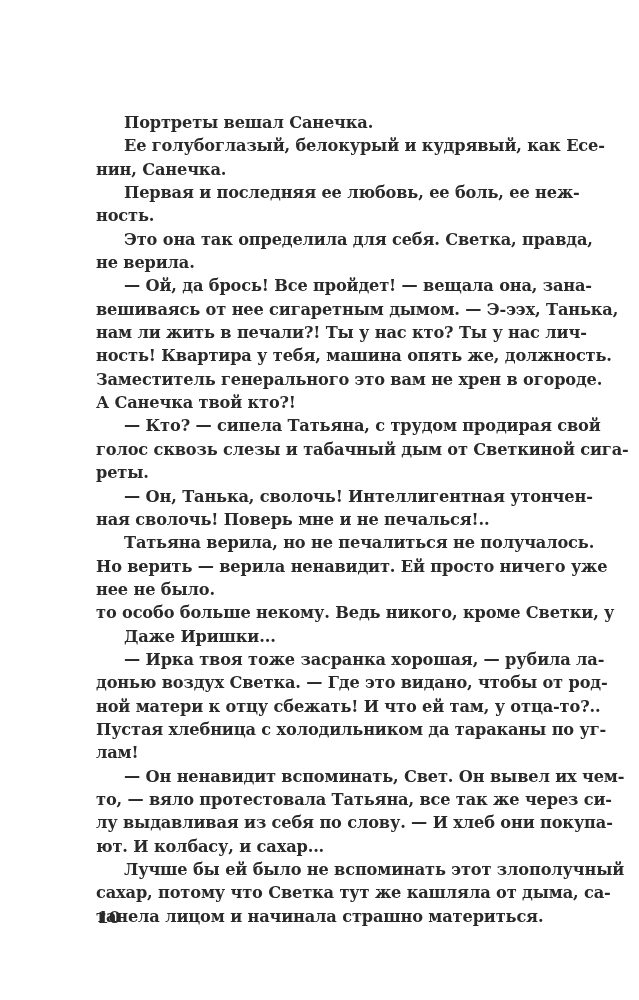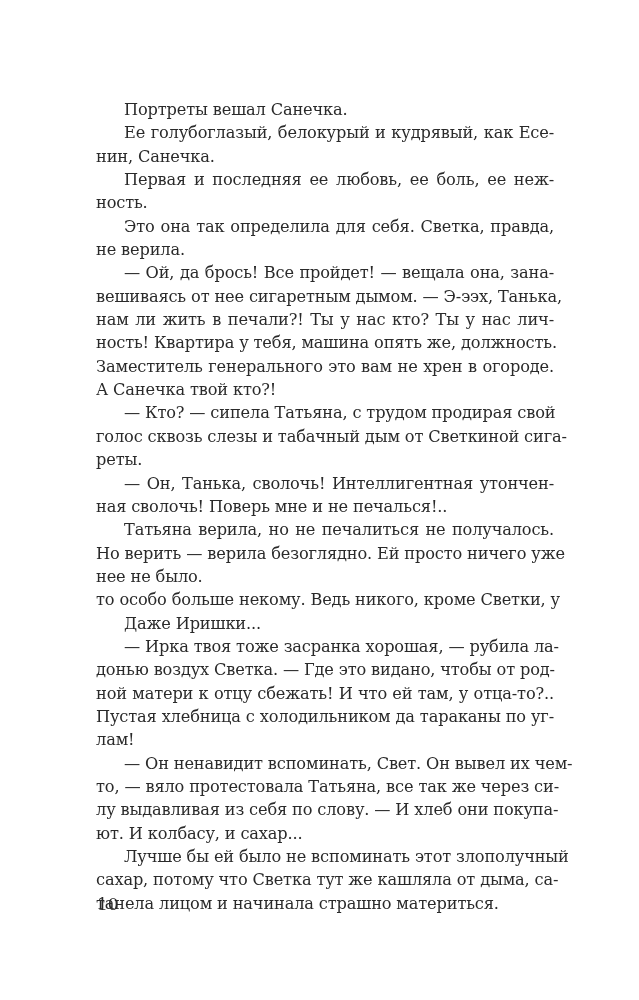--- a/index.html
+++ b/index.html
@@ -8,24 +8,25 @@
       background: #ffffff;
     }
     body {
       width: 639px;
       height: 1000px;
       position: relative;
       overflow: hidden;
     }
     .page {
       position: absolute;
-      left: 0; top: 4px;
+      left: 0; top: 17px;
       width: 639px;
       height: 772px;
       background: #ffffff;
+      font-weight: bold;
     }
     .text-block {
       position: absolute;
       left: 96px;
       top: 94px;
       width: 458px;
       font-family: "DejaVu Serif", "Liberation Serif", serif;
       font-size: 16.2px;
       line-height: 23.35px;
       color: #2a2a2a;
@@ -93,21 +94,21 @@
       <span class="line last">реты.</span>
     </div>
 
     <div>
       <span class="line indent">— Он, Танька, сволочь! Интеллигентная утончен-</span>
       <span class="line last">ная сволочь! Поверь мне и не печалься!..</span>
     </div>
 
     <div>
       <span class="line indent">Татьяна верила, но не печалиться не получалось.</span>
-      <span class="line">Но верить — верила безоглядно. Ей просто ничего уже</span>
+      <span class="line">Но верить — верила ненавидит. Ей просто ничего уже</span>
       <span class="line last">нее не было.</span>
       <span class="line">то особо больше некому. Ведь никого, кроме Светки, у</span>
     </div>
 
     <div>
       <span class="line indent last">Даже Иришки...</span>
     </div>
 
     <div>
       <span class="line indent">— Ирка твоя тоже засранка хорошая, — рубила ла-</span>

